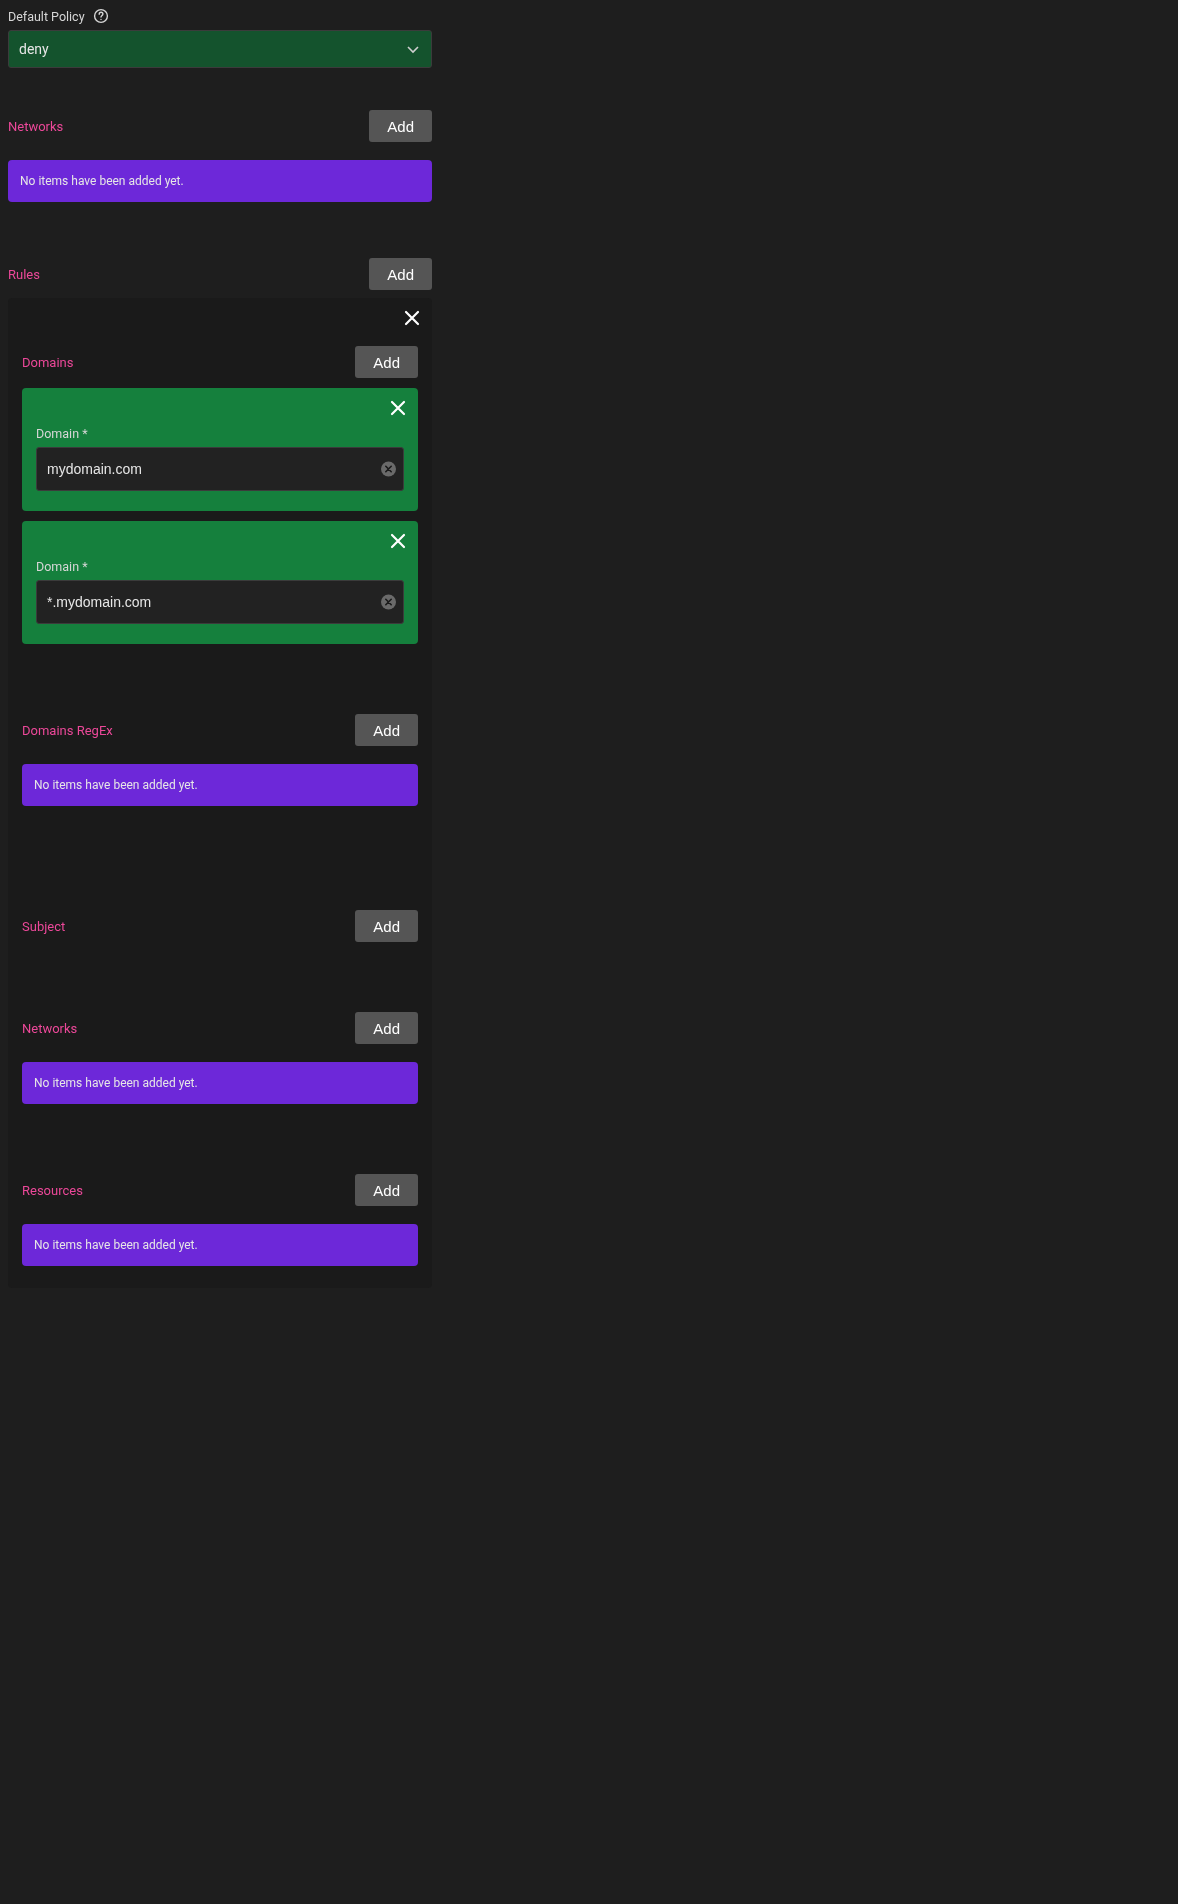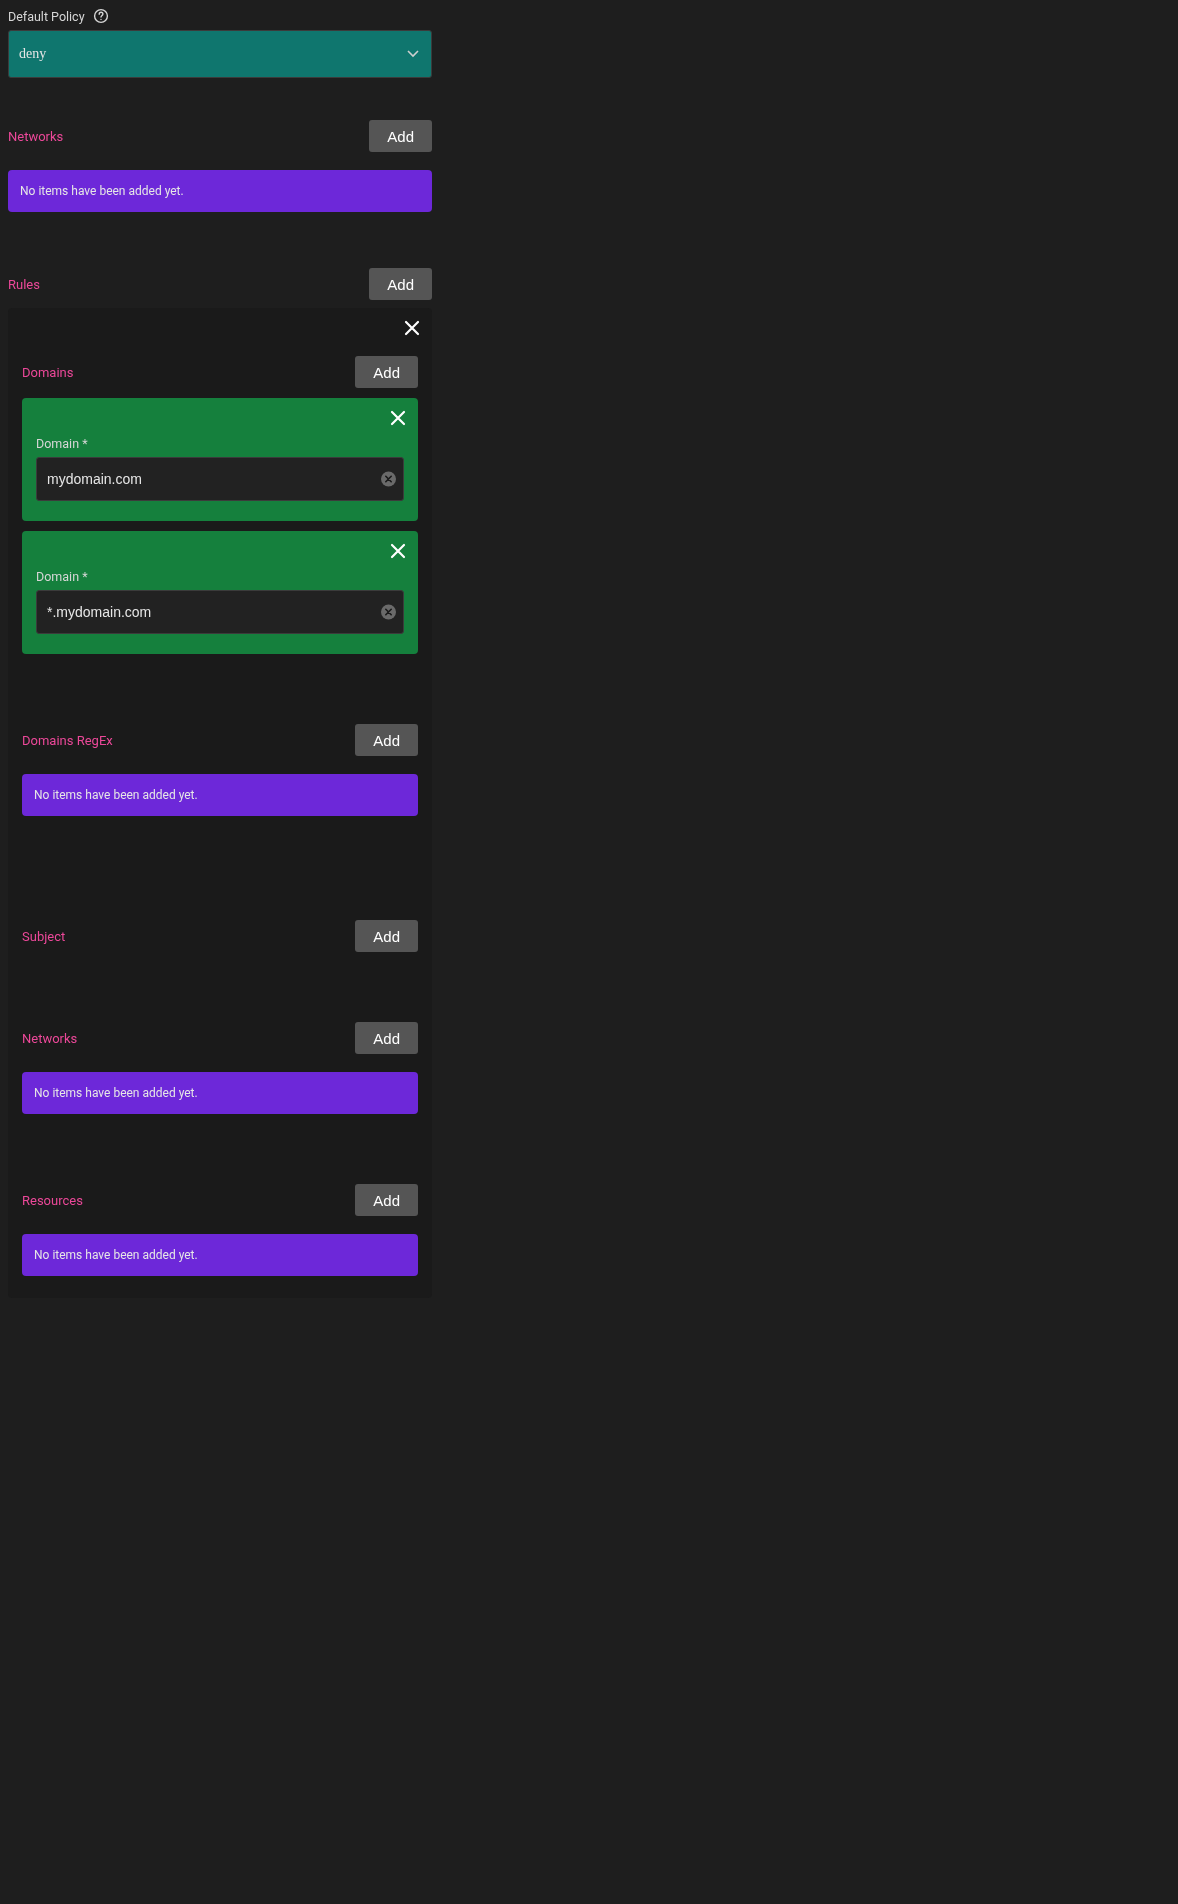--- a/index.html
+++ b/index.html
@@ -23,31 +23,30 @@
     font-size: 12.5px;
     color: #d6d6d6;
   }
   .help-icon {
     display: inline-flex;
     width: 16px; height: 16px;
     color: #d6d6d6;
   }
   .select {
     position: relative;
-    background: #0f766e;
+    background: #14532d;
     border: 1px solid #3b3b3b;
     border-radius: 3px;
-    height: 48px;
+    height: 38px;
     display: flex;
     align-items: center;
     padding: 0 36px 0 10px;
     color: #e6e6e6;
     font-size: 14px;
     cursor: pointer;
-    font-family: Liberation Serif, serif;
   }
   .select .caret {
     position: absolute;
     right: 12px;
     top: 50%;
     transform: translateY(-50%);
     color: #cfcfcf;
   }
   .section {
     margin-top: 42px;

